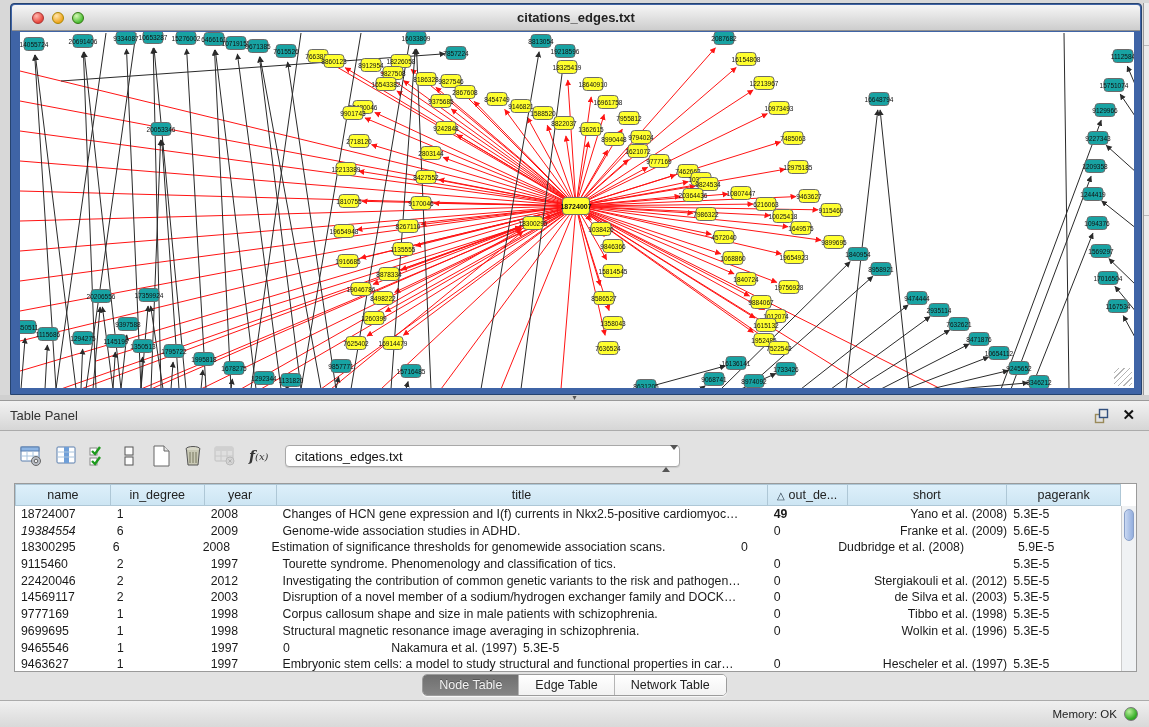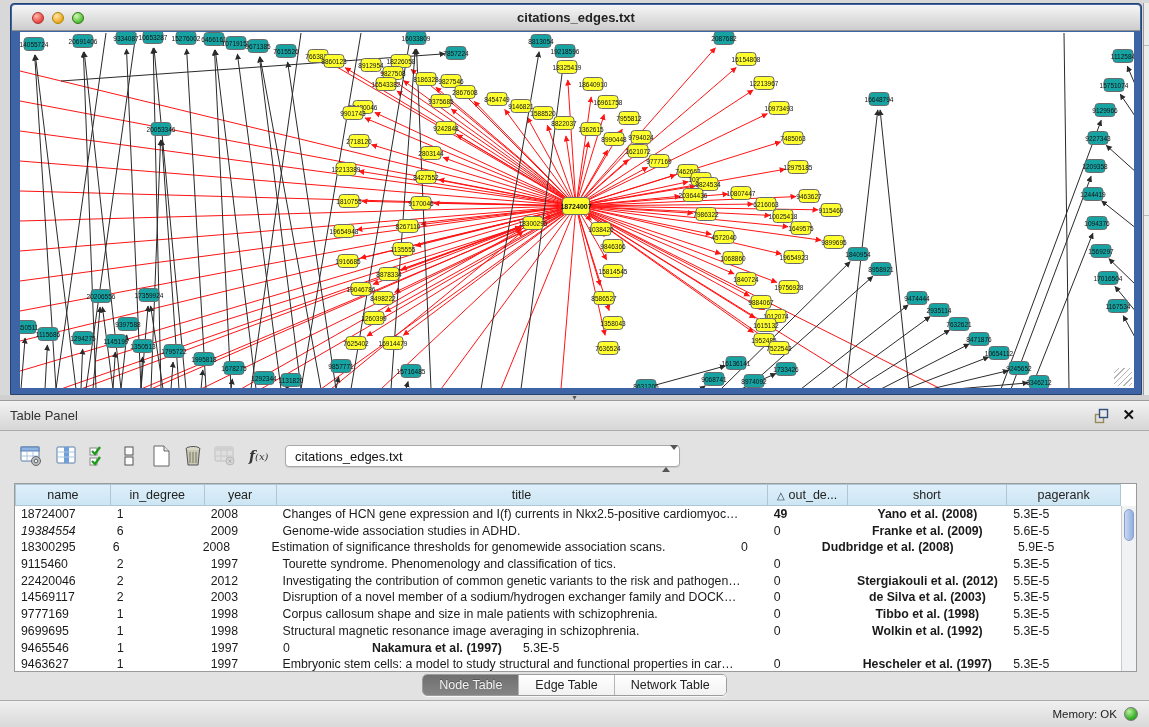--- a/index.html
+++ b/index.html
@@ -59,21 +59,21 @@
   .thead{position:absolute;left:0;top:0;right:15px;height:22px;display:flex;}
   .th{height:22px;box-sizing:border-box;border:1px solid #aec7d6;border-left:none;
     background:linear-gradient(#ddeffa,#cde5f3);font-size:12.5px;color:#222;
     display:flex;align-items:center;justify-content:center;cursor:pointer;}
   .th:first-child{border-left:1px solid #aec7d6;}
   .th .sort{font-size:10px;margin-right:4px;color:#234;}
   .tbody{position:absolute;left:0;top:22px;right:15px;bottom:0;}
   .tr{display:flex;height:16.7px;cursor:pointer;}
   .td{box-sizing:border-box;padding:1px 0 0 6px;font-size:12.3px;color:#1a1a1a;
     white-space:nowrap;overflow:hidden;}
-  .td.center{text-align:center;padding-left:0;font-weight:bold;}
+  .td.center{text-align:right;padding-left:0;}
   .vscroll{position:absolute;top:22px;right:0;width:15px;bottom:0;background:#f0f2f4;
     border-left:1px solid #ccc;box-sizing:border-box;}
   .vthumb{position:absolute;left:2px;top:3px;width:10px;height:32px;border-radius:6px;
     background:linear-gradient(90deg,#c9d8f2,#93aede);border:1px solid #8aa0c8;box-sizing:border-box;cursor:pointer;}
   
   .seg-wrap{position:absolute;left:0;top:243px;width:1149px;height:22px;text-align:center;}
   .seg{display:inline-flex;border:1px solid #9c9c9c;border-radius:5px;overflow:hidden;
     background:#fdfdfd;box-shadow:0 1px 1px rgba(255,255,255,.8);}
   .seg-item{height:20px;line-height:20px;font-size:12.5px;color:#222;padding:0 16px;
     border-left:1px solid #b5b5b5;cursor:pointer;background:linear-gradient(#ffffff,#f2f2f2);}
@@ -571,21 +571,21 @@
           <div class="td" style="width: 80px;">0</div>
           <div class="td center" style="width: 160px;">Tibbo et al. (1998)</div>
           <div class="td" style="width: 114px;">5.3E-5</div>
         </div>
         <div class="tr">
           <div class="td" style="width: 96px;">9699695</div>
           <div class="td" style="width: 94px;">1</div>
           <div class="td" style="width: 72px;">1998</div>
           <div class="td" style="width: 492px;">Structural magnetic resonance image averaging in schizophrenia.</div>
           <div class="td" style="width: 80px;">0</div>
-          <div class="td center" style="width: 160px;">Wolkin et al. (1992)</div>
+          <div class="td center" style="width: 160px;">Wolkin et al. (1996)</div>
           <div class="td" style="width: 114px;">5.3E-5</div>
         </div>
         <div class="tr">
           <div class="td" style="width: 96px;">9465546</div>
           <div class="td" style="width: 94px;">1</div>
           <div class="td" style="width: 72px;">1997</div>
           <div class="td" style="width: 80px;">0</div>
           <div class="td center" style="width: 160px;">Nakamura et al. (1997)</div>
           <div class="td" style="width: 114px;">5.3E-5</div>
         </div>

